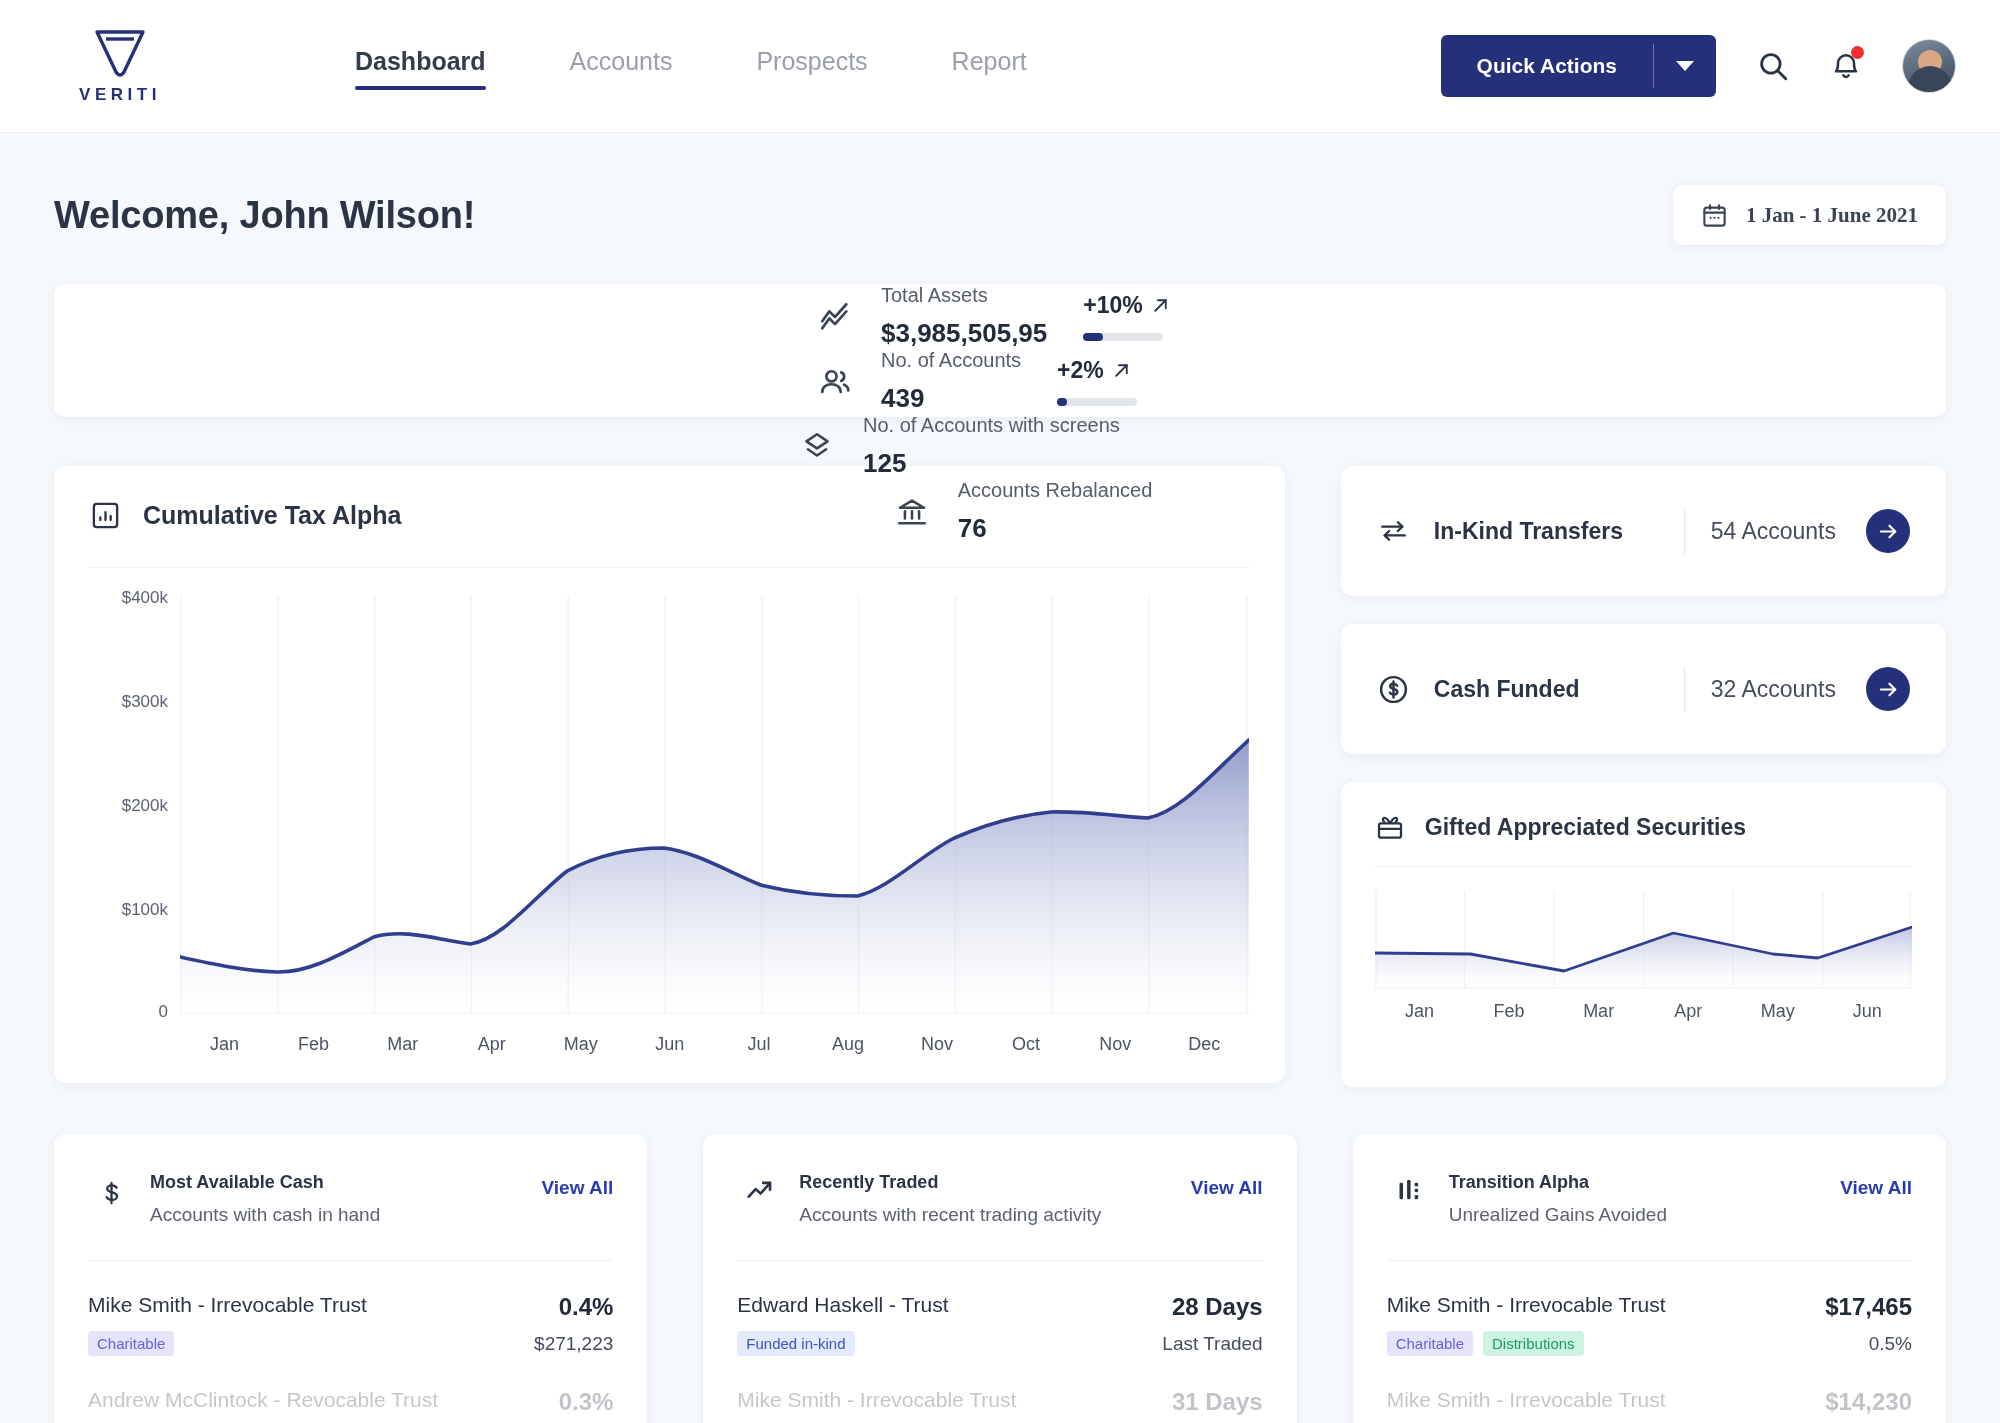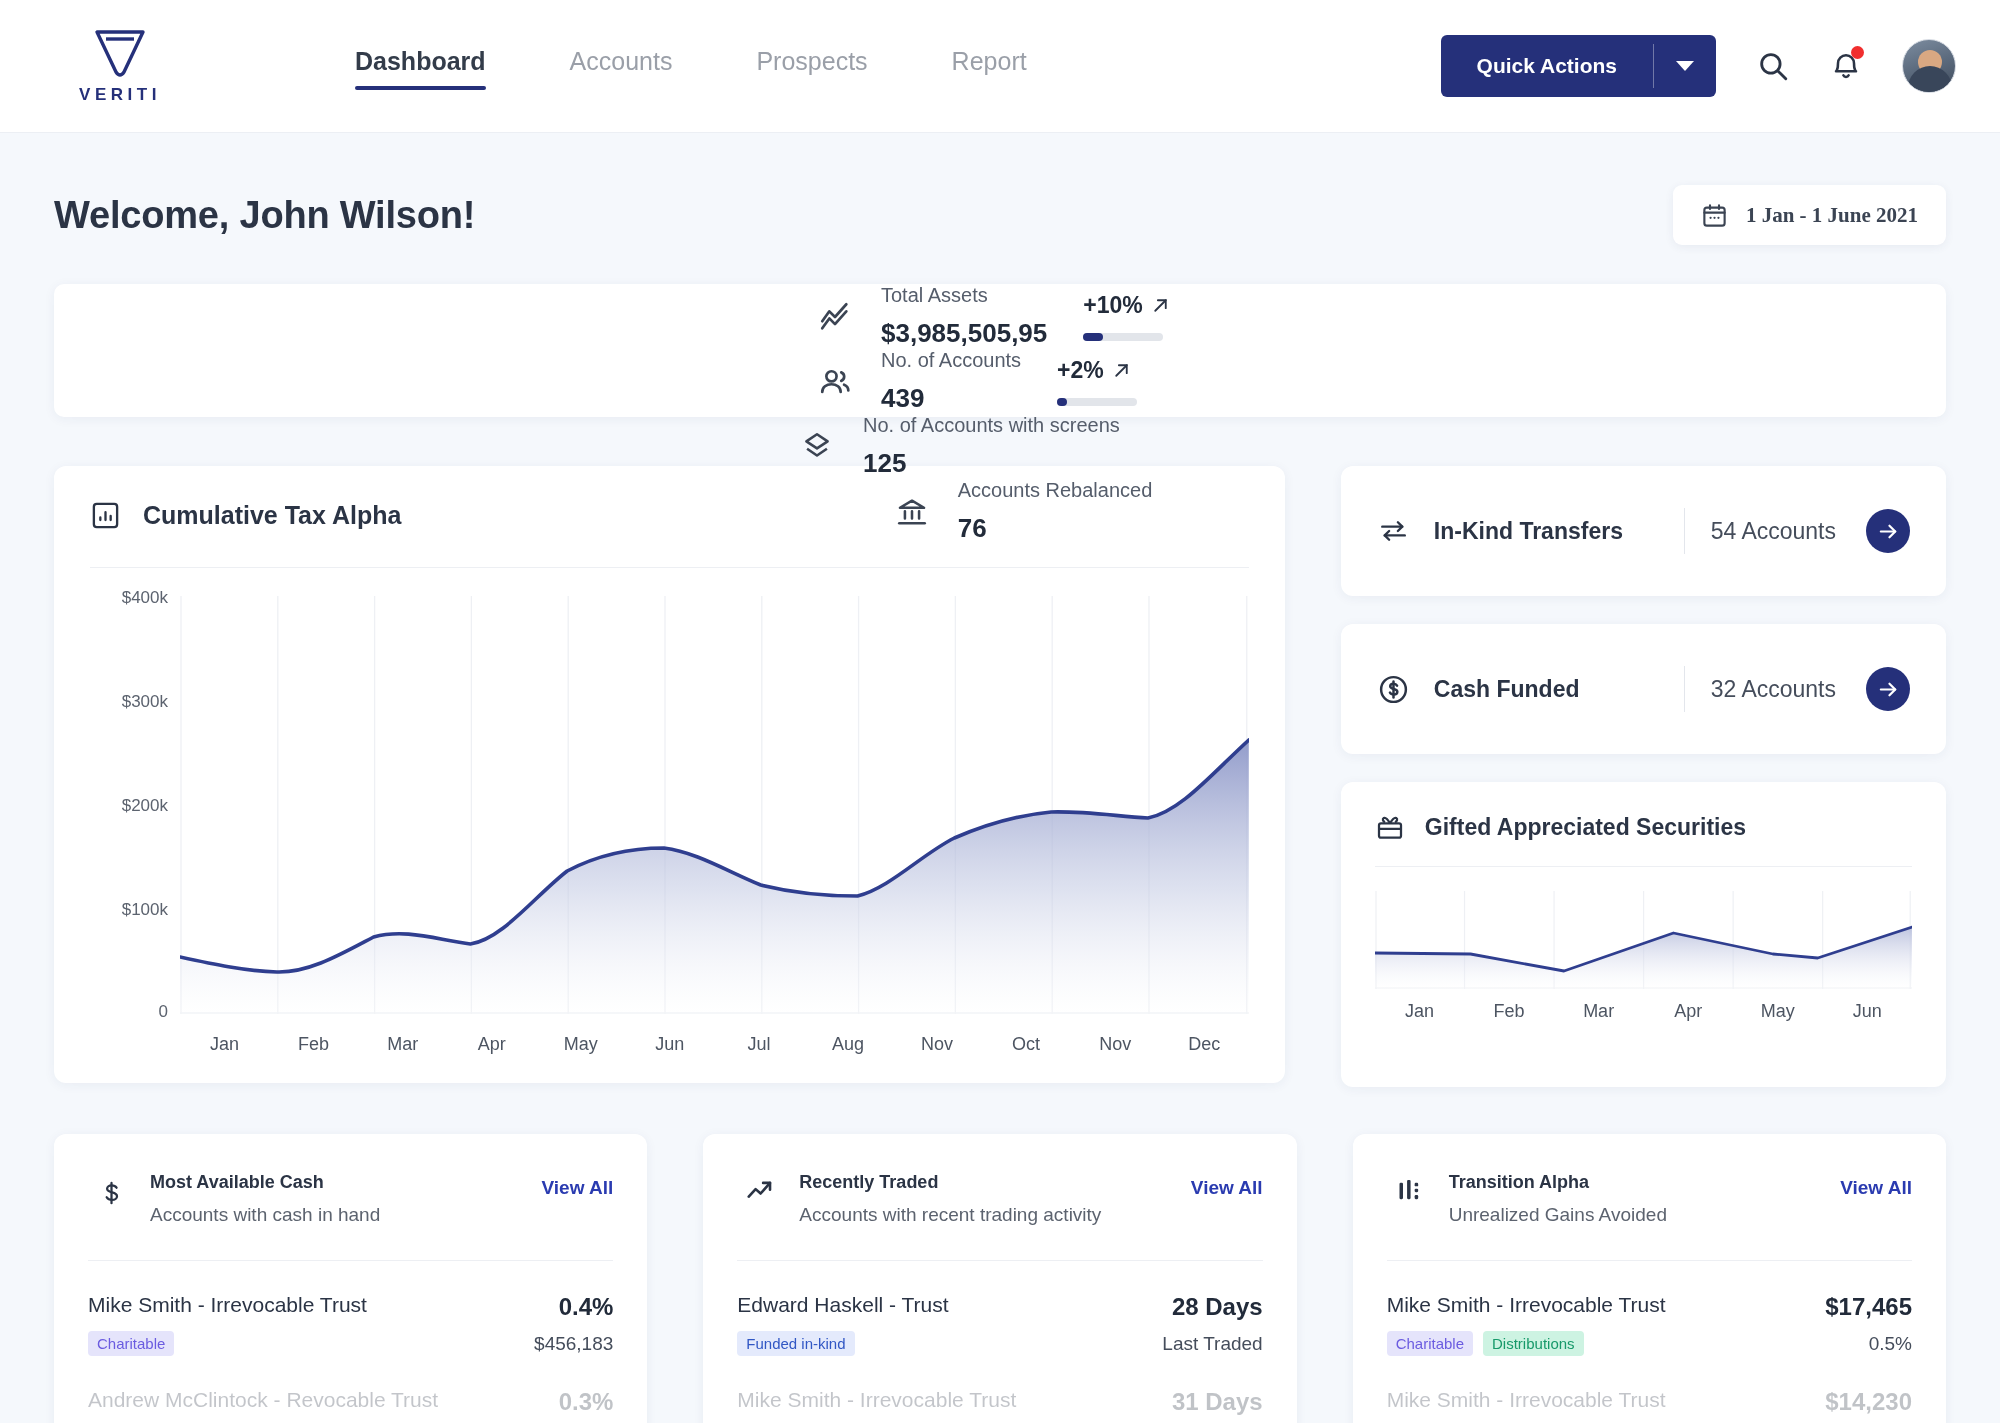--- a/index.html
+++ b/index.html
@@ -478,21 +478,21 @@
 
       <div class="row">
         <div>
           <div class="row-name">Mike Smith - Irrevocable Trust</div>
           <div class="tags">
             <span class="tag tag-charitable">Charitable</span>
           </div>
         </div>
         <div class="row-right">
           <div class="row-val">0.4%</div>
-          <div class="row-sub">$456,183</div>
+          <div class="row-sub">$271,223</div>
         </div>
       </div>
 
       <div class="row faded">
         <div>
           <div class="row-name">Andrew McClintock - Revocable Trust</div>
         </div>
         <div class="row-right">
           <div class="row-val">0.3%</div>
         </div>

